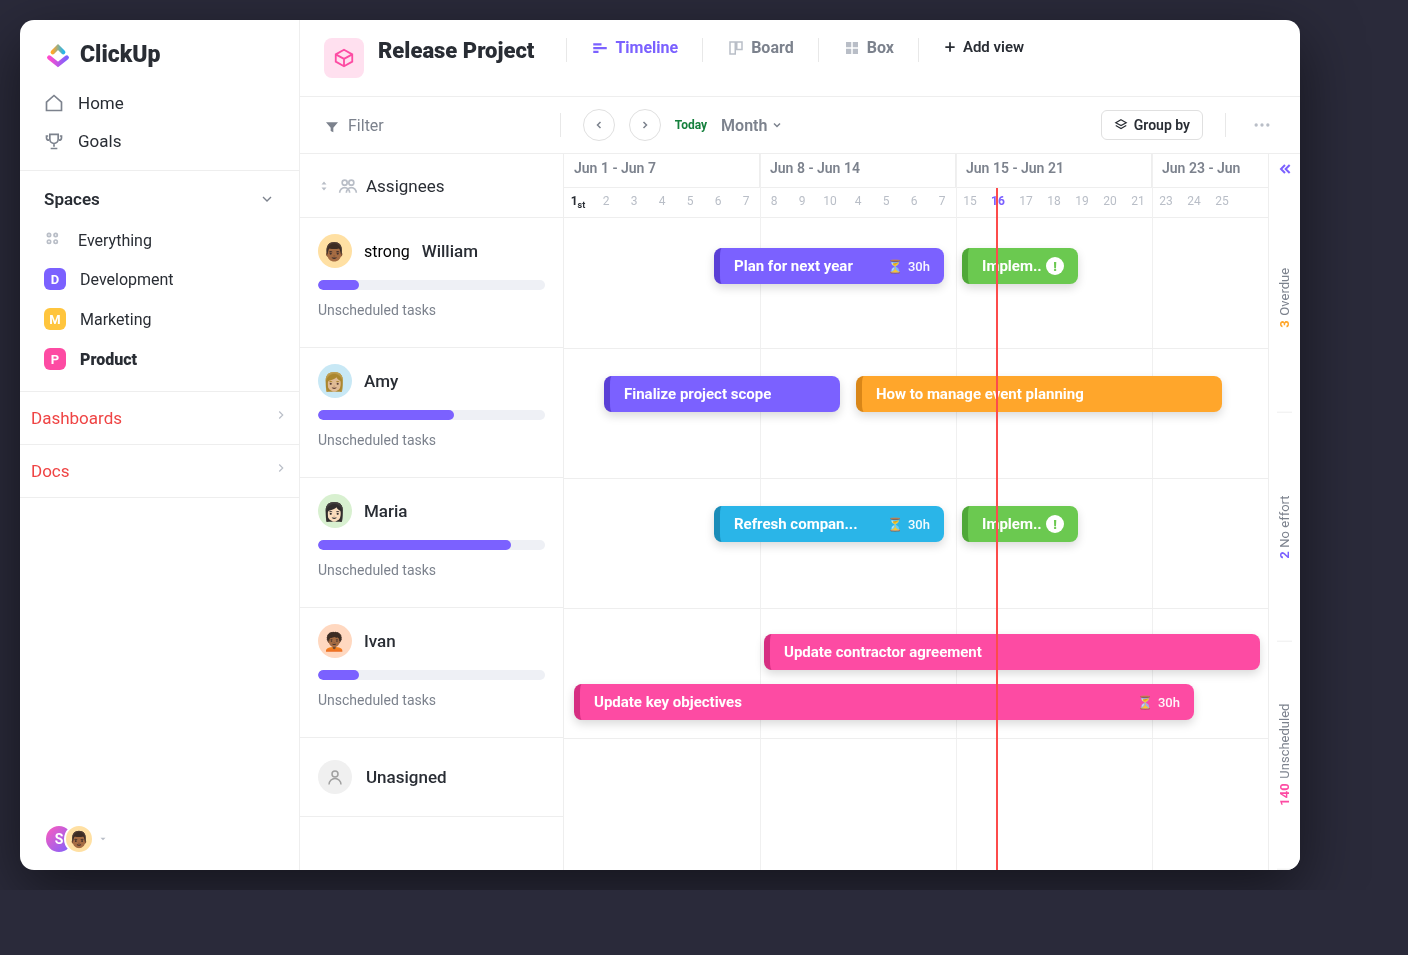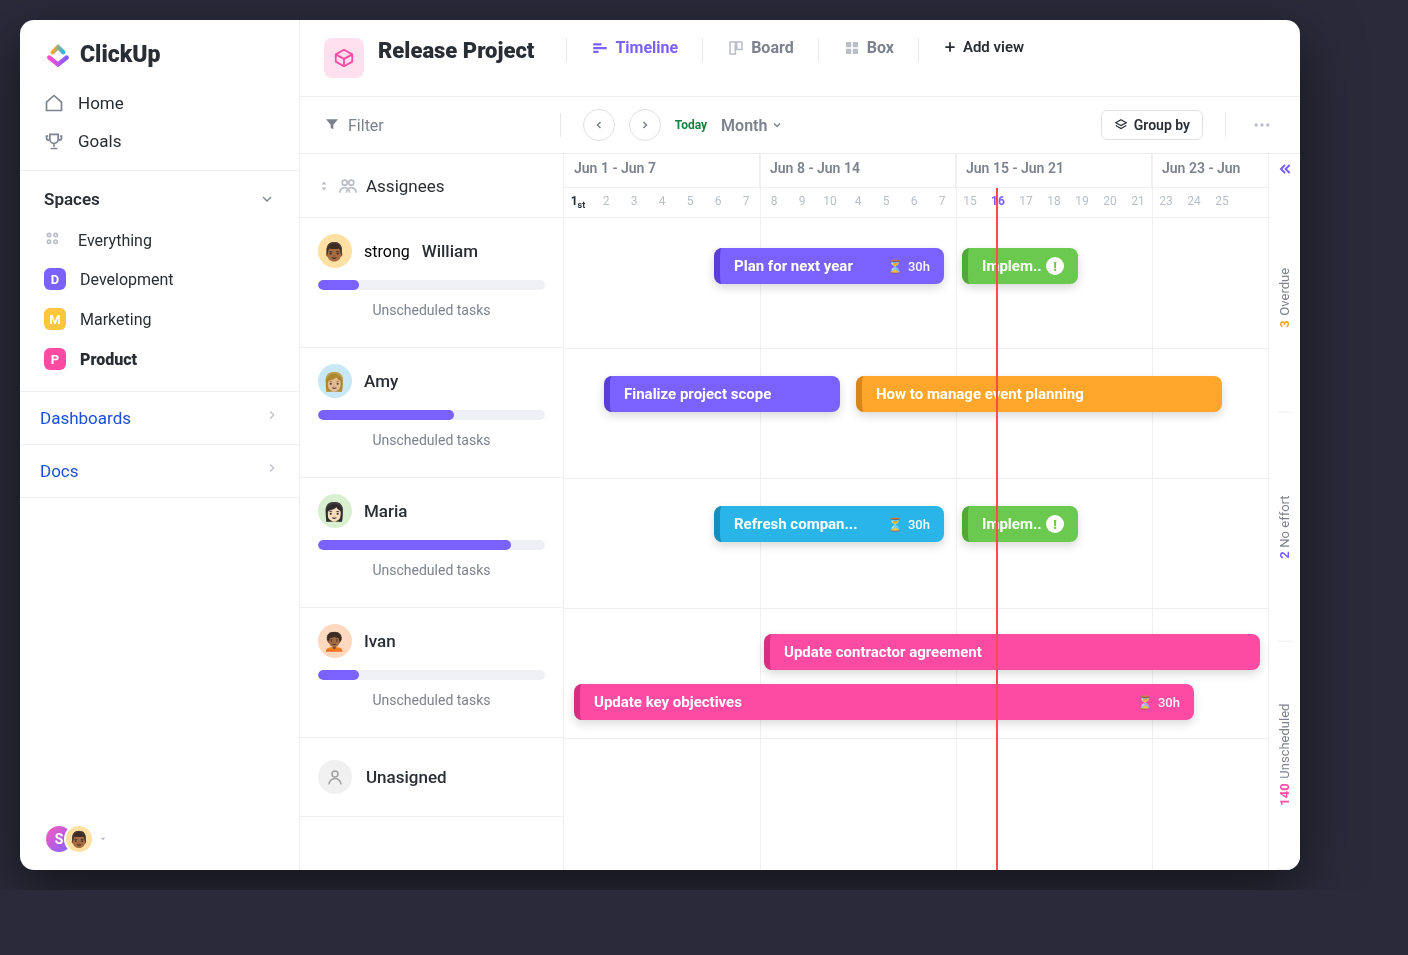--- a/index.html
+++ b/index.html
@@ -11,59 +11,59 @@
   .logo { display: flex; align-items: center; gap: 8px; padding: 20px 24px 16px; }
   .logo-mark { width: 28px; height: 28px; }
   .logo-text { font-size: 23px; font-weight: 900; color: #292d34; }
   .nav-item { display: flex; align-items: center; gap: 14px; padding: 9px 24px; color: #292d34; font-size: 17px; cursor: pointer; }
   .nav-icon { width: 20px; height: 20px; color: #7c828d; flex-shrink: 0; }
   .section-expand { display: flex; justify-content: space-between; align-items: center; padding: 18px 24px 12px; font-size: 17px; font-weight: 600; color: #292d34; cursor: pointer; }
   .section-list { padding-bottom: 12px; border-bottom: 1px solid #eee; }
   .space-item { display: flex; align-items: center; gap: 14px; padding: 9px 24px; font-size: 16px; color: #292d34; cursor: pointer; }
   .space-badge { width: 22px; height: 22px; border-radius: 6px; display: flex; align-items: center; justify-content: center; font-size: 13px; font-weight: 700; color: #fff; }
   .space-item.active { font-weight: 900; }
-  .collapsible { display: flex; justify-content: space-between; align-items: flex-start; padding: 16px 20px; font-size: 17px; color: #1d4ed8; cursor: pointer; border-bottom: 1px solid #eee; }
+  .collapsible { display: flex; justify-content: space-between; align-items: flex-start; padding: 16px 11px; font-size: 17px; color: #ef4444; cursor: pointer; border-bottom: 1px solid #eee; }
   .sidebar-footer { margin-top: auto; padding: 16px 24px; display: flex; align-items: center; gap: 4px; }
   .avatar-pair { display: flex; }
   .av { width: 30px; height: 30px; border-radius: 50%; border: 2px solid #fff; }
   .av.s { background: linear-gradient(135deg,#ff5bbd,#7b61ff); color: #fff; display:flex;align-items:center;justify-content:center;font-weight:700;font-size:14px; }
   .av.p { background: #ffe0a3; margin-left: -10px; display:flex;align-items:center;justify-content:center; }
   
   
   .main { flex: 1; display: flex; flex-direction: column; overflow: hidden; }
   .topbar { display: flex; align-items: flex-start; padding: 18px 24px; border-bottom: 1px solid #eee; gap: 8px; }
   .project-icon { width: 40px; height: 40px; border-radius: 8px; background: #ffe0ef; display: flex; align-items: center; justify-content: center; }
   .project-title { font-size: 22px; font-weight: 900; color: #292d34; margin-left: 6px; margin-right: 16px; }
   .vsep { width: 1px; height: 24px; background: #e8e8e8; margin: 0 8px; }
   .view-item { display: flex; align-items: center; gap: 6px; font-size: 16px; font-weight: 700; color: #7c828d; cursor: pointer; padding: 0 8px; }
   .view-item.active { color: #7b61ff; }
   .view-icon { width: 18px; height: 18px; }
   .add-view { display: flex; align-items: center; gap: 6px; font-size: 15px; color: #292d34; font-weight: 600; cursor: pointer; padding: 0 8px; }
   
   .toolbar { display: flex; align-items: center; padding: 12px 24px; border-bottom: 1px solid #eee; gap: 14px; }
-  .filter { display: flex; align-items: flex-start; gap: 8px; color: #7c828d; font-size: 16px; cursor: pointer; }
+  .filter { display: flex; align-items: flex-end; gap: 8px; color: #7c828d; font-size: 16px; cursor: pointer; }
   .arrow-btn { width: 32px; height: 32px; border: 1px solid #e0e0e0; border-radius: 50%; display: flex; align-items: center; justify-content: center; cursor: pointer; color: #7c828d; }
   .today { font-size: 12px; font-weight: 700; color: #15803d; cursor: pointer; }
   .month { font-size: 16px; color: #7c828d; font-weight: 600; cursor: pointer; display: flex; align-items: center; gap: 4px; }
   .spacer { flex: 1; }
   .groupby { border: 1px solid #e0e0e0; border-radius: 6px; padding: 6px 12px; font-size: 14px; color: #292d34; font-weight: 600; display: flex; align-items: center; gap: 6px; cursor: pointer; }
   .more { color: #b9bec7; cursor: pointer; padding: 4px; }
   
   
   .timeline-area { flex: 1; display: flex; overflow: hidden; position: relative; }
   .left-col { width: 264px; border-right: 1px solid #eee; flex-shrink: 0; }
   .assignees-header { height: 64px; display: flex; align-items: center; gap: 8px; padding: 0 18px; color: #292d34; font-size: 17px; border-bottom: 1px solid #eee; }
   .assignee-block { border-bottom: 1px solid #eee; padding: 16px 18px; }
   .assignee-block.una { display:flex; align-items:center; gap:14px; padding: 22px 18px; }
   .assignee-head { display: flex; align-items: center; gap: 12px; margin-bottom: 12px; }
   .assignee-avatar { width: 34px; height: 34px; border-radius: 50%; background: #ffe0a3; display:flex;align-items:center;justify-content:center;font-size:18px; }
   .assignee-name { font-size: 17px; color: #292d34; font-weight: 500; }
   .progress-bar { height: 10px; background: #eef0f5; border-radius: 5px; overflow: hidden; margin-bottom: 12px; }
   .progress-fill { height: 100%; background: #7b61ff; border-radius: 5px; }
-  .unsched { font-size: 14px; color: #7c828d; text-align: center; }
+  .unsched { font-size: 14px; color: #7c828d; }
   .una-icon { width: 34px; height: 34px; border-radius: 50%; background: #f0f0f0; display:flex;align-items:center;justify-content:center;color:#a0a0a0; }
   
   .timeline-grid { flex: 1; position: relative; overflow: hidden; }
   .week-headers { height: 34px; display: flex; border-bottom: 1px solid #eee; }
   .week { width: 196px; border-right: 1px solid #eee; padding: 6px 10px; font-size: 14px; color: #7c828d; font-weight: 600; flex-shrink:0; }
   .days-row { height: 30px; display: flex; border-bottom: 1px solid #eee; }
   .day { width: 28px; text-align: center; font-size: 12px; color: #b9bec7; padding-top: 6px; flex-shrink:0; }
   .day.first { color: #292d34; font-weight: 700; }
   .day.first sub { font-size: 9px; }
   .day.today { color: #7b61ff; font-weight: 700; }

